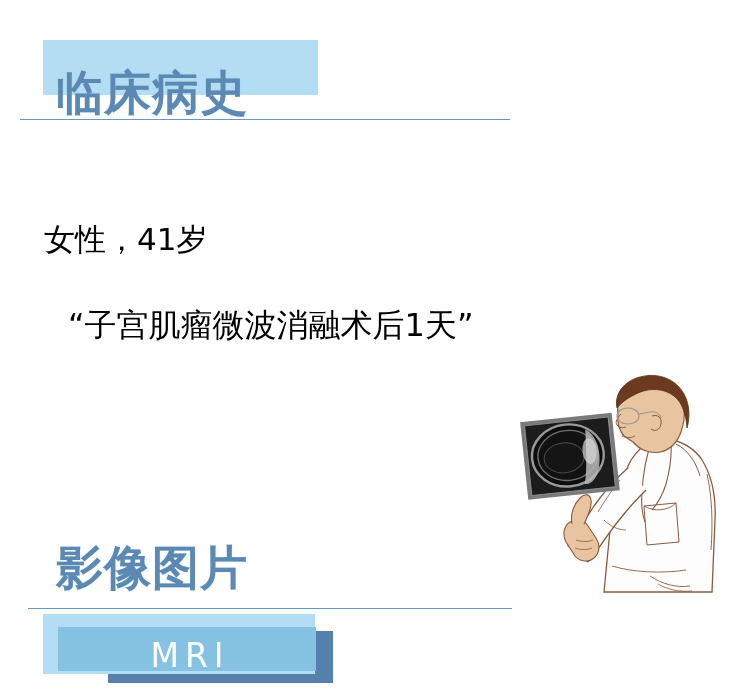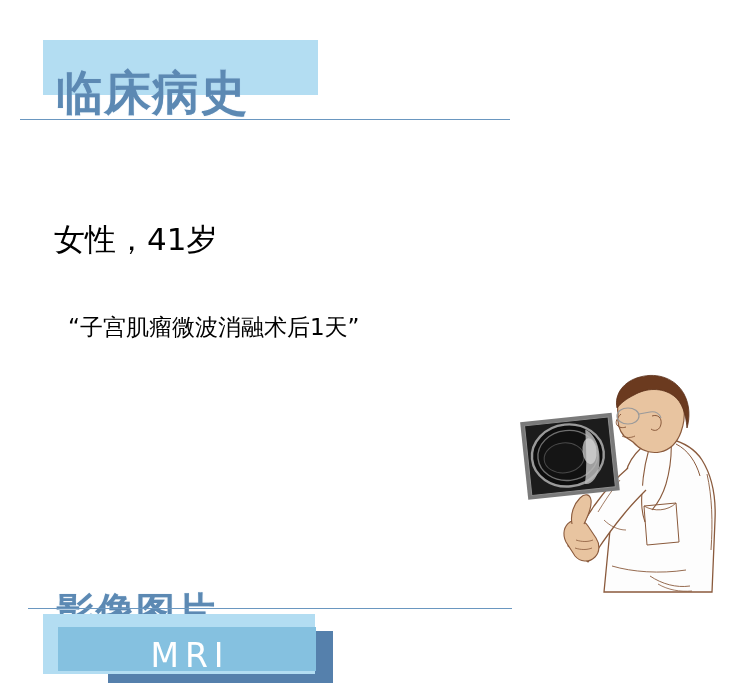--- a/index.html
+++ b/index.html
@@ -50,35 +50,35 @@
   }
 
   
   .body-text {
     font-family: "DejaVu Sans", "Liberation Sans", sans-serif;
     color: #000000;
     white-space: nowrap;
     line-height: 1;
   }
   #patient-demographics {
-    left: 54px;
+    left: 44px;
     top: 224px;
     font-size: 31px;
   }
   #clinical-note {
     left: 68px;
-    top: 316px;
-    font-size: 23px;
+    top: 309px;
+    font-size: 32px;
   }
 
   
   #imaging-header-title {
     left: 56px;
-    top: 580px;
-    font-size: 39px;
+    top: 532px;
+    font-size: 47px;
   }
   #imaging-header-rule {
     left: 28px;
     top: 608px;
     width: 484px;
     height: 1px;
     background: #6a97c0;
   }
 
   

